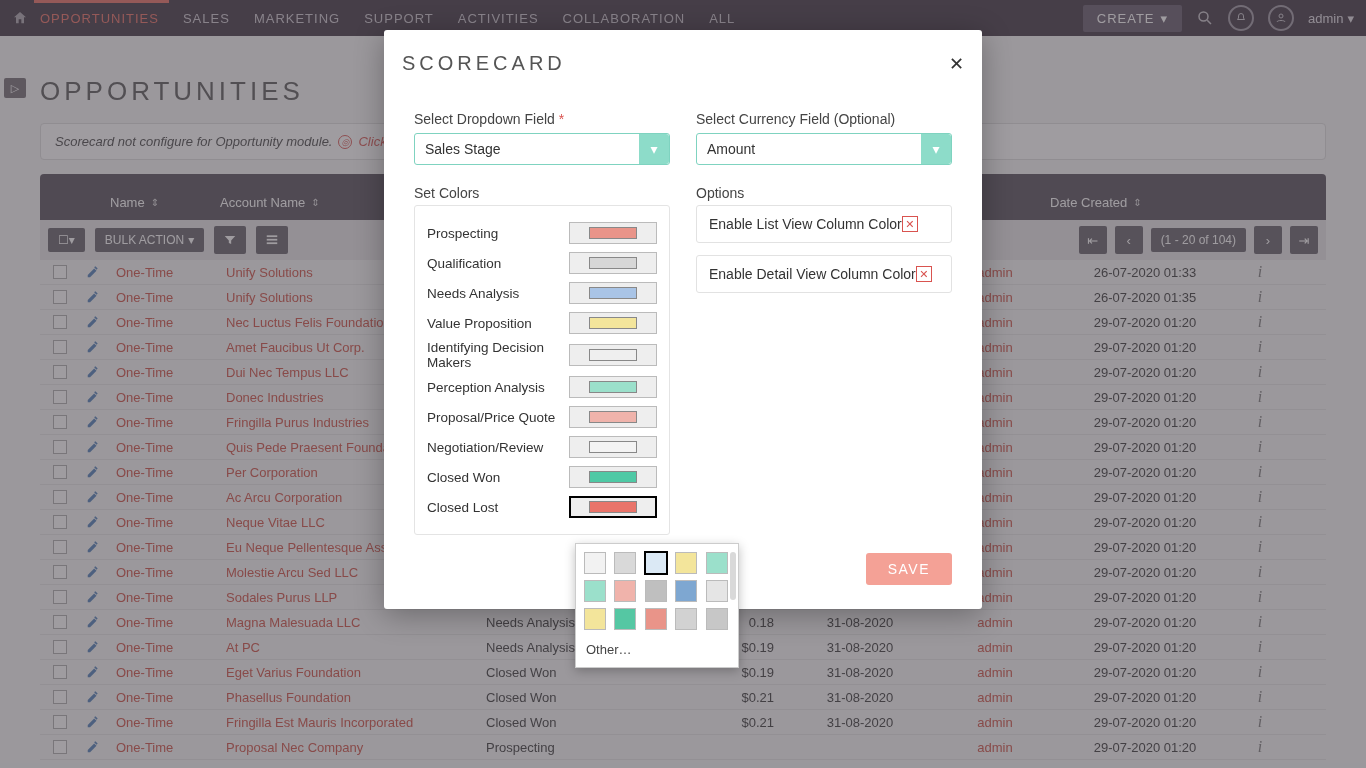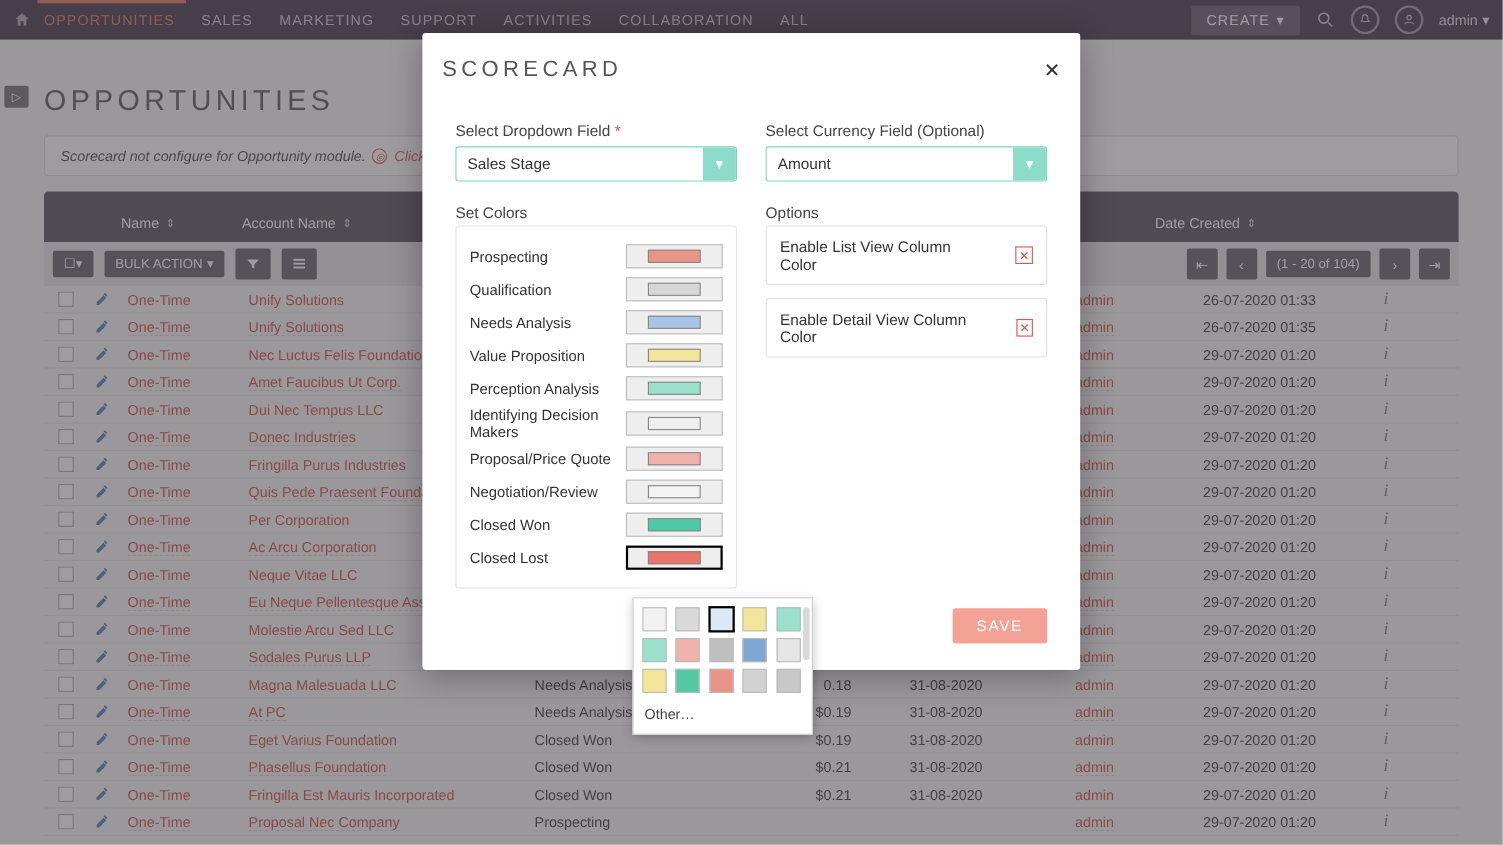--- a/index.html
+++ b/index.html
@@ -67,21 +67,21 @@
 .dropdown .dd-arrow { position:absolute; right:0; top:0; width:30px; height:100%; background:#8ddcc9; display:flex; align-items:center; justify-content:center; color:#fff; border-radius:0 3px 3px 0;}
 .section-title { font-size:14px; color:#444; margin:20px 0 4px; }
 
 .colors-panel { border:1px solid #e4e4e4; border-radius:3px; padding:10px 12px; }
 .color-row { display:flex; align-items:center; margin:4px 0; min-height:26px; }
 .color-row .lbl { flex:1; font-size:13.5px; color:#333; padding-right:8px; }
 .swatch-btn { width:88px; height:22px; border:1px solid #bbb; background:#eee; display:flex; align-items:center; justify-content:center; padding:2px; }
 .swatch-btn.selected { border:2px solid #000; }
 .swatch { width:48px; height:12px; border:1px solid #888; }
 
-.option-box { border:1px solid #e2e2e2; border-radius:3px; padding:10px 12px; margin-bottom:12px; display:flex; align-items:center; gap:24px; font-size:14px; }
+.option-box { border:1px solid #e2e2e2; border-radius:3px; padding:10px 12px; margin-bottom:12px; display:flex; align-items:center; gap:0; font-size:14px; }
 .tiny-x { width:16px; height:16px; border:1px solid #d9534f; color:#d9534f; display:flex; align-items:center; justify-content:center; font-size:11px; }
 
 .modal-footer { display:flex; justify-content:flex-end; padding:18px 30px 24px; }
 .save-btn { background:#f4a196; color:#fff; border:none; padding:8px 22px; font-size:14px; letter-spacing:1.5px; border-radius:3px; cursor:pointer; }
 
 
 .picker { position:absolute; left:575px; top:543px; width:164px; background:#fff; border:1px solid #ccc; box-shadow:0 3px 10px rgba(0,0,0,.25); padding:8px; z-index:50; }
 .picker-grid { display:grid; grid-template-columns:repeat(5,1fr); gap:6px; }
 .pick { width:22px; height:22px; border:1px solid #bbb; cursor:pointer; }
 .pick.sel { outline:2px solid #000; outline-offset:-1px; }
@@ -612,29 +612,29 @@
               <div class="swatch" style="background: rgb(169, 196, 230);"></div>
             </div>
           </div>
           <div class="color-row">
             <div class="lbl">Value Proposition</div>
             <div class="swatch-btn">
               <div class="swatch" style="background: rgb(243, 229, 155);"></div>
             </div>
           </div>
           <div class="color-row">
+            <div class="lbl">Identifying Decision Makers</div>
+            <div class="swatch-btn">
+              <div class="swatch" style="background: rgb(239, 239, 239);"></div>
+            </div>
+          </div>
+          <div class="color-row">
             <div class="lbl">Perception Analysis</div>
             <div class="swatch-btn">
               <div class="swatch" style="background: rgb(155, 224, 203);"></div>
-            </div>
-          </div>
-          <div class="color-row">
-            <div class="lbl">Identifying Decision Makers</div>
-            <div class="swatch-btn">
-              <div class="swatch" style="background: rgb(239, 239, 239);"></div>
             </div>
           </div>
           <div class="color-row">
             <div class="lbl">Proposal/Price Quote</div>
             <div class="swatch-btn">
               <div class="swatch" style="background: rgb(239, 179, 171);"></div>
             </div>
           </div>
           <div class="color-row">
             <div class="lbl">Negotiation/Review</div>

